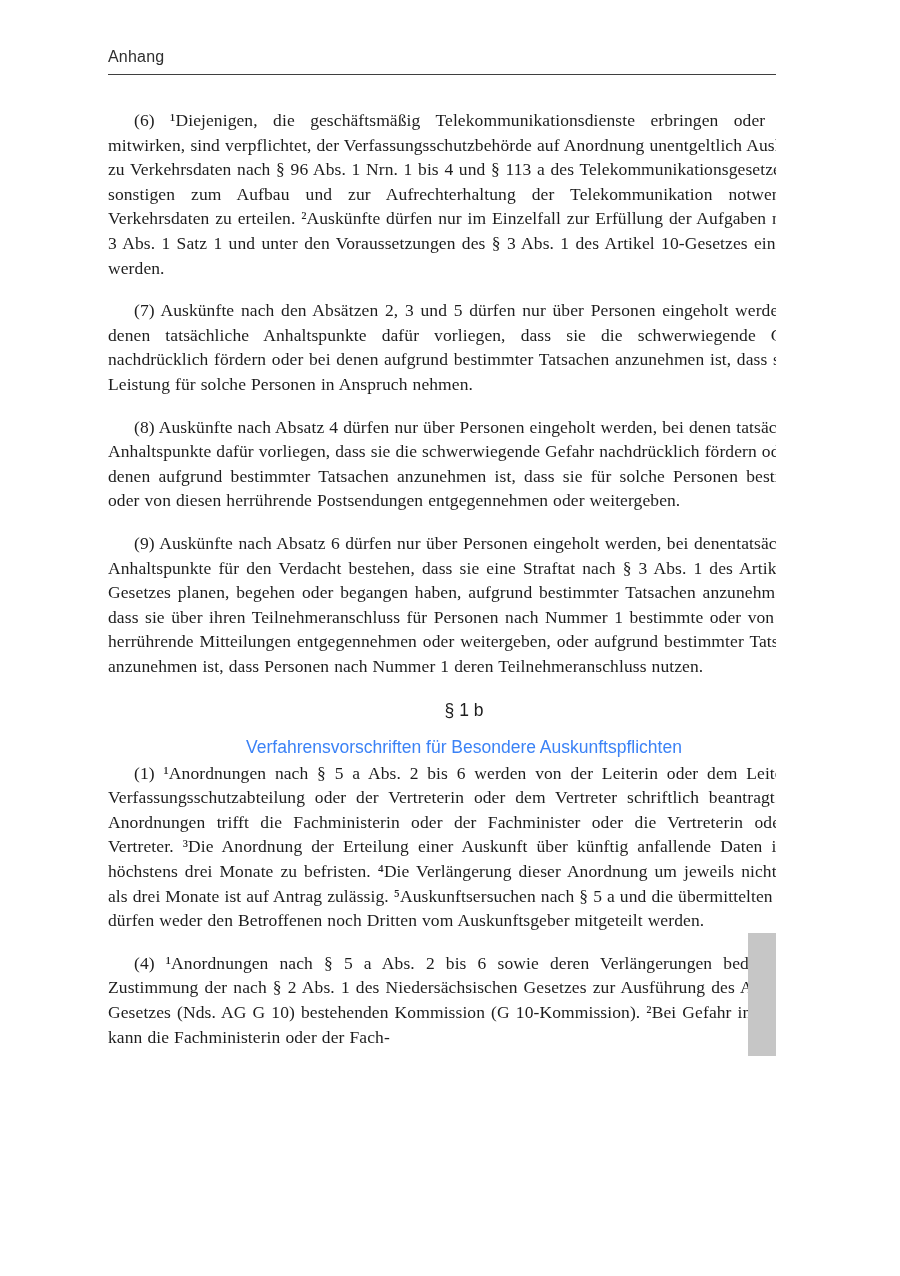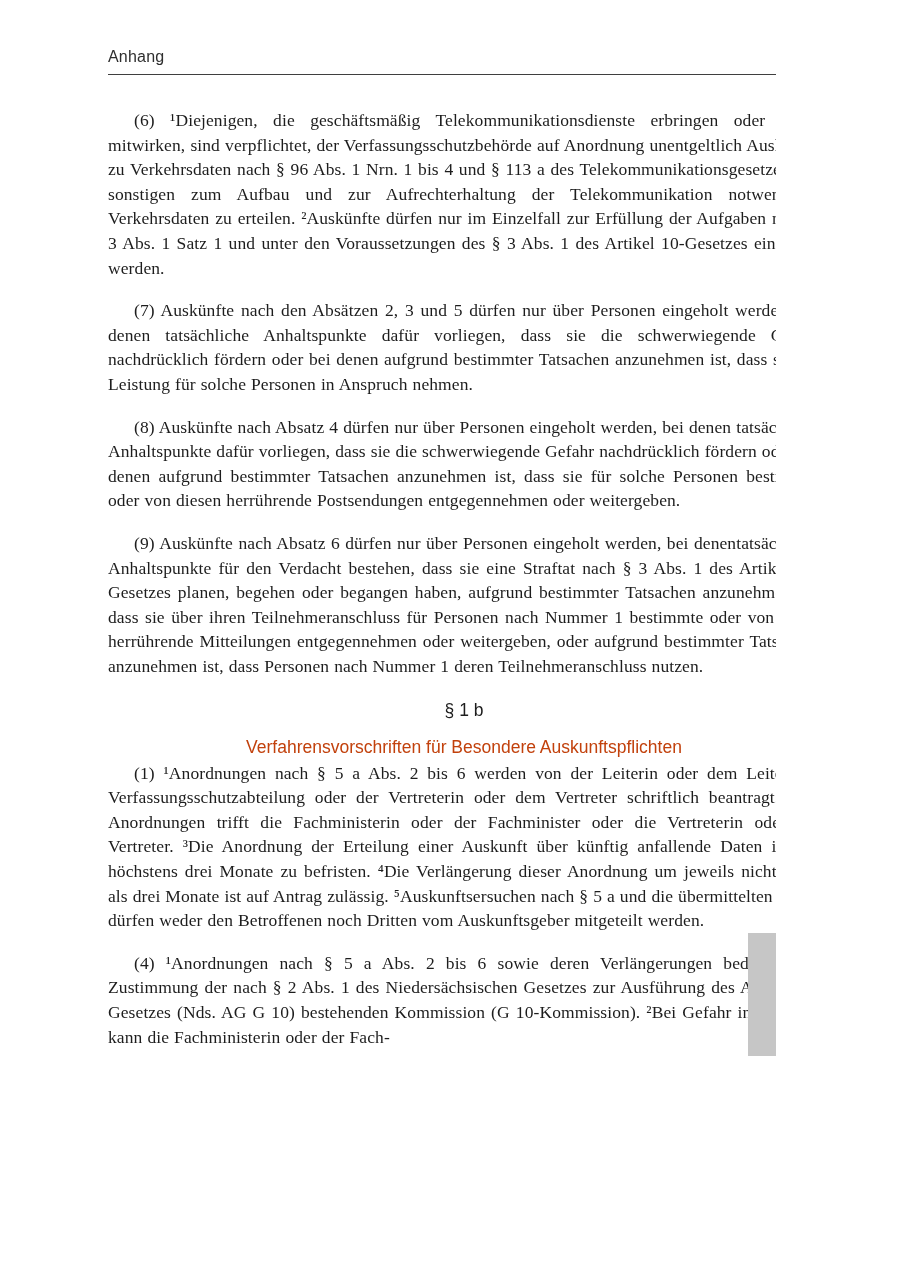--- a/index.html
+++ b/index.html
@@ -55,21 +55,21 @@
     margin: 20px 0 5px 0;
     line-height: 24.6px;
     color: #1d1d1d;
   }
   .section-title {
     font-size: 17.5px;
     font-weight: 400;
     text-align: center;
     margin: 12px 0 1px 0;
     line-height: 24.6px;
-    color: #c2410c;
+    color: #3b82f6;
   }
   .para.first-after-heading {
     margin-top: 0;
   }
   .edge-tab {
     position: absolute;
     right: 0;
     top: 933px;
     width: 28px;
     height: 123px;

